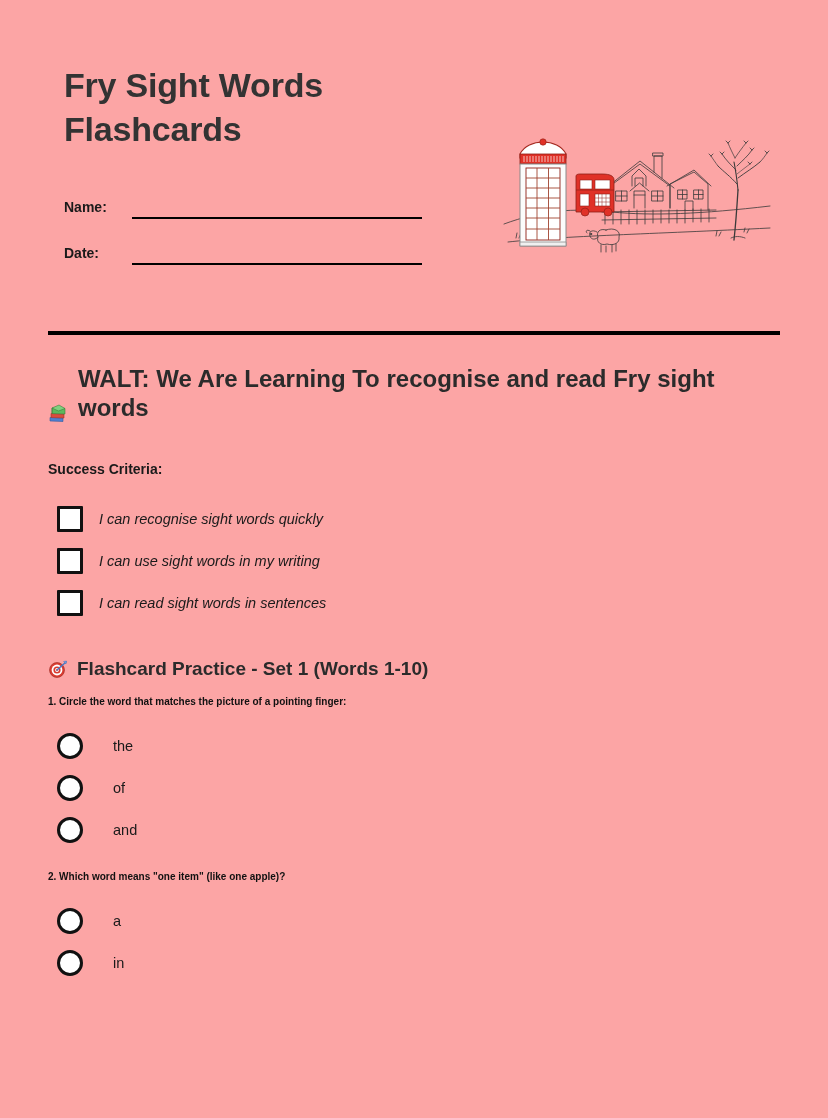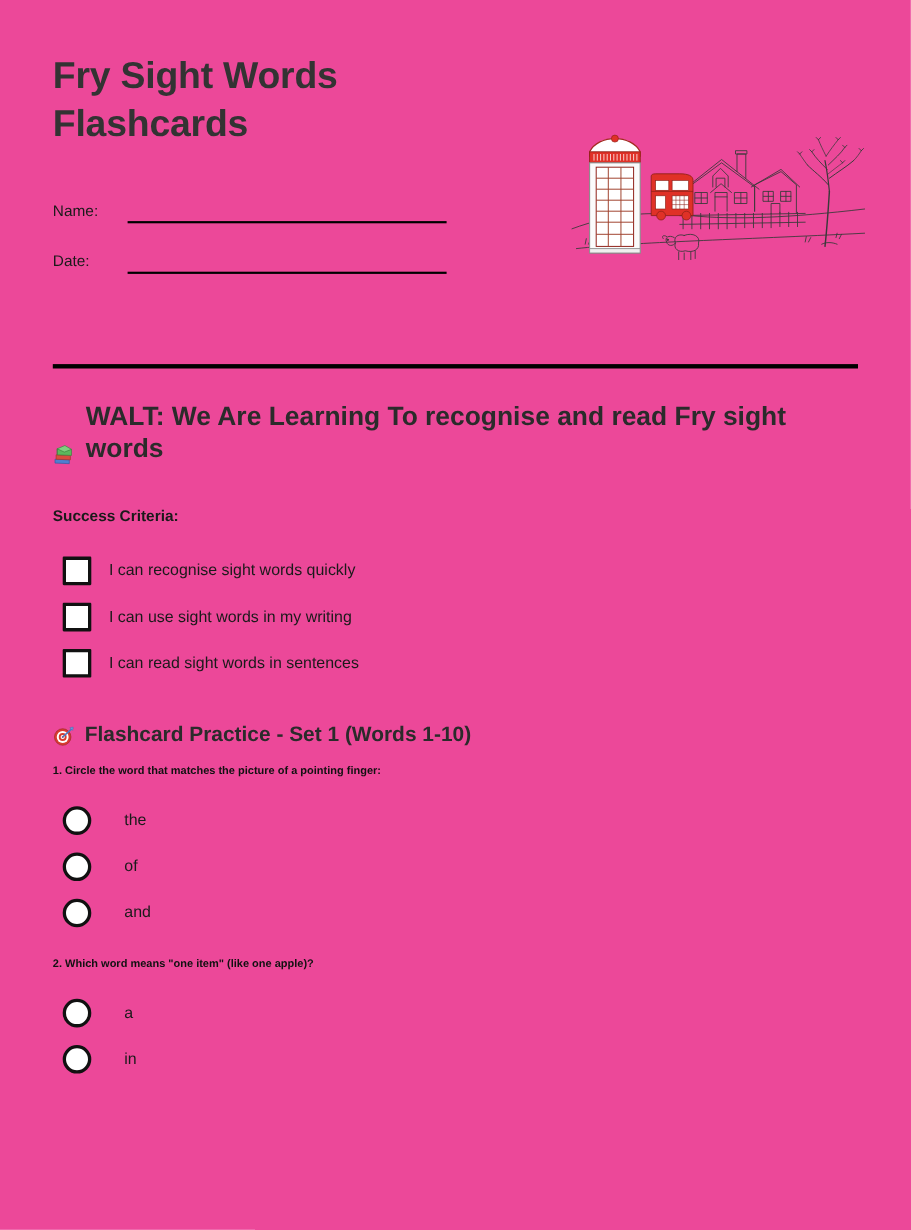--- a/index.html
+++ b/index.html
@@ -13,22 +13,22 @@
     height: 1118px;
     position: relative;
     font-family: "Liberation Sans", sans-serif;
     color: #2b2b2b;
     overflow: hidden;
   }
   .page {
     position: relative;
     width: 828px;
     height: 1118px;
-    padding: 0;
-    background: #ec4899;
+    padding: 16px;
+    background: #fca5a5;
   }
 
   
   .header {
     position: relative;
     padding: 48px 48px 0 48px;
     height: 300px;
   }
   .doc-title {
     font-size: 34px;
@@ -45,21 +45,21 @@
     width: 420px;
   }
   .meta-row {
     display: flex;
     align-items: flex-end;
     height: 38px;
   }
   .meta-row + .meta-row { margin-top: 8px; }
   .meta-label {
     font-size: 14px;
-    font-weight: normal;
+    font-weight: bold;
     color: #1a1a1a;
     width: 68px;
     flex: 0 0 68px;
     padding-bottom: 4px;
   }
   .meta-line {
     flex: 1;
     border-bottom: 2.5px solid #000000;
     height: 1px;
     margin-left: 0px;
@@ -112,21 +112,21 @@
   }
   .emoji svg { display: block; }
 
   .sc-label {
     font-size: 14px;
     font-weight: bold;
     color: #1a1a1a;
     margin-top: 38px;
   }
 
-  .criteria-list { margin-top: 29px; }
+  .criteria-list { margin-top: 29px; font-style: italic; }
   .criteria-item {
     display: flex;
     align-items: center;
     height: 26px;
     margin-bottom: 16px;
     padding-left: 9px;
   }
   .checkbox {
     width: 26px;
     height: 26px;

